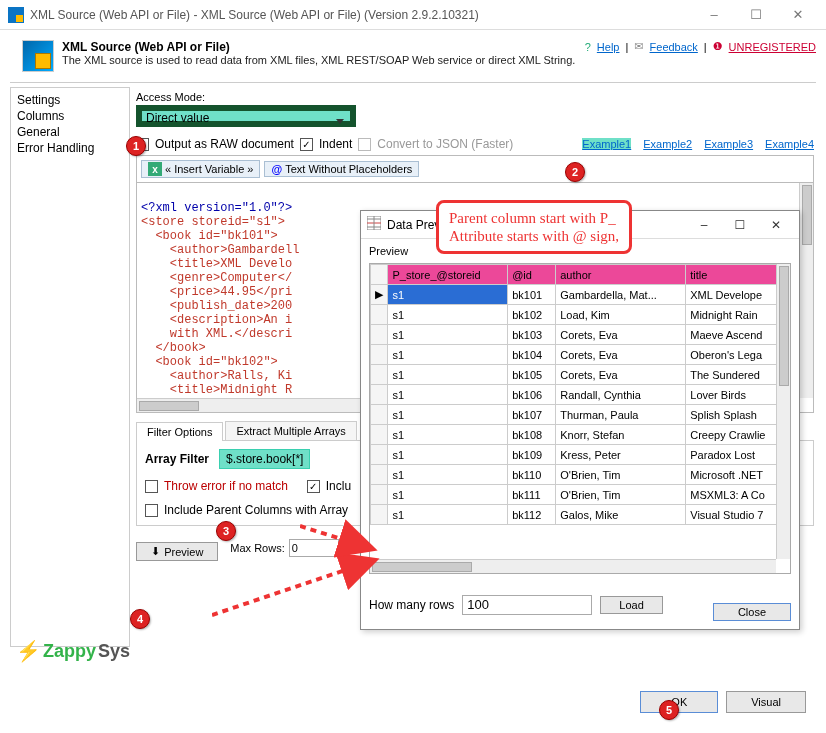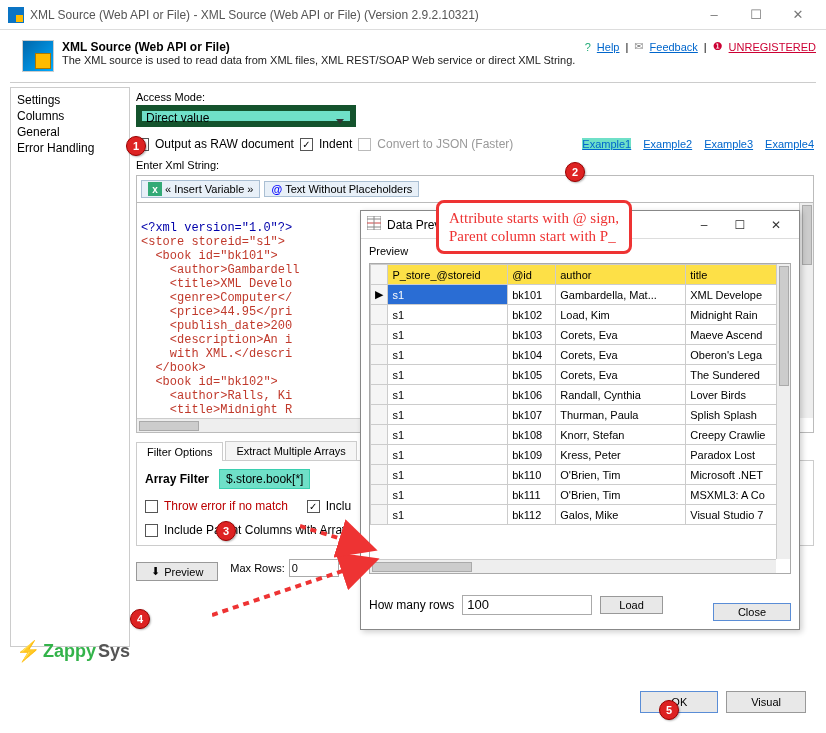--- a/index.html
+++ b/index.html
@@ -238,21 +238,21 @@
   }
   .grid table { border-collapse:collapse; width:100%; }
   .grid th, .grid td {
     border:1px solid #ccc;
     padding:2px 4px;
     text-align:left;
     white-space:nowrap;
     height:20px;
     overflow:hidden;
   }
-  .grid th { background:#fde047; font-weight:normal; }
+  .grid th { background:#ec4899; font-weight:normal; }
   .grid .rowhdr { width:16px; background:#f5f5f5; }
   .grid tr.selected td.colA { background:#2a6dd4; color:#fff; }
   .grid tr.selected .rowhdr { background:#f5f5f5; }
   .grid-scroll-h {
     position:absolute; bottom:0; left:0; right:14px; height:14px;
     background:#eee; border-top:1px solid #ccc;
   }
   .grid-scroll-h .thumb { position:absolute; top:2px; left:2px; height:10px; width:100px; background:#ccc; border:1px solid #aaa; }
   .grid-scroll-v { position:absolute; top:0; bottom:14px; right:0; width:14px; background:#eee; border-left:1px solid #ccc;}
   .grid-scroll-v .thumb { position:absolute; top:2px; left:2px; width:10px; height:120px; background:#ccc; border:1px solid #aaa;}
@@ -360,21 +360,20 @@
         <span class="cb disabled"></span>
         <span class="cb-label disabled">Convert to JSON (Faster)</span>
         <div class="example-links">
           <a class="active">Example1</a>
           <a>Example2</a>
           <a>Example3</a>
           <a>Example4</a>
         </div>
       </div>
 
-      <div class="label" style="margin-top:8px;">Enter Xml String:</div>
       <div class="xml-toolbar">
         <span class="tb-btn">
           <span class="chip-x">x</span>
           <span>« Insert Variable »</span>
         </span>
         <span class="tb-btn">
           <span class="chip-at">@</span>
           <span>Text Without Placeholders</span>
         </span>
       </div>
@@ -574,22 +573,22 @@
   </div>
   <div class="dlg-footer">
     <span>How many rows</span>
     <input class="inp" value="100" style="">
     <div class="btn">Load</div>
     <div class="btn close">Close</div>
   </div>
 </div>
 
 <div class="callout" style="left:436px; top:200px;">
+  <div>Parent column start with P_</div>
   <div>Attribute starts with @ sign,</div>
-  <div>Parent column start with P_</div>
 </div>
 <svg class="callout-arrow" style="left:395px; top:252px;" width="50" height="40">
   <defs>
       <marker id="ah1" markerWidth="8" markerHeight="8" refX="6" refY="4" orient="auto">
         <path d="M0,0 L8,4 L0,8 Z" fill="#e33"></path>
       </marker>
     </defs>
   <line x1="48" y1="0" x2="8" y2="34" stroke="#e33" stroke-width="4" marker-end="url(#ah1)"></line>
 </svg>
 

